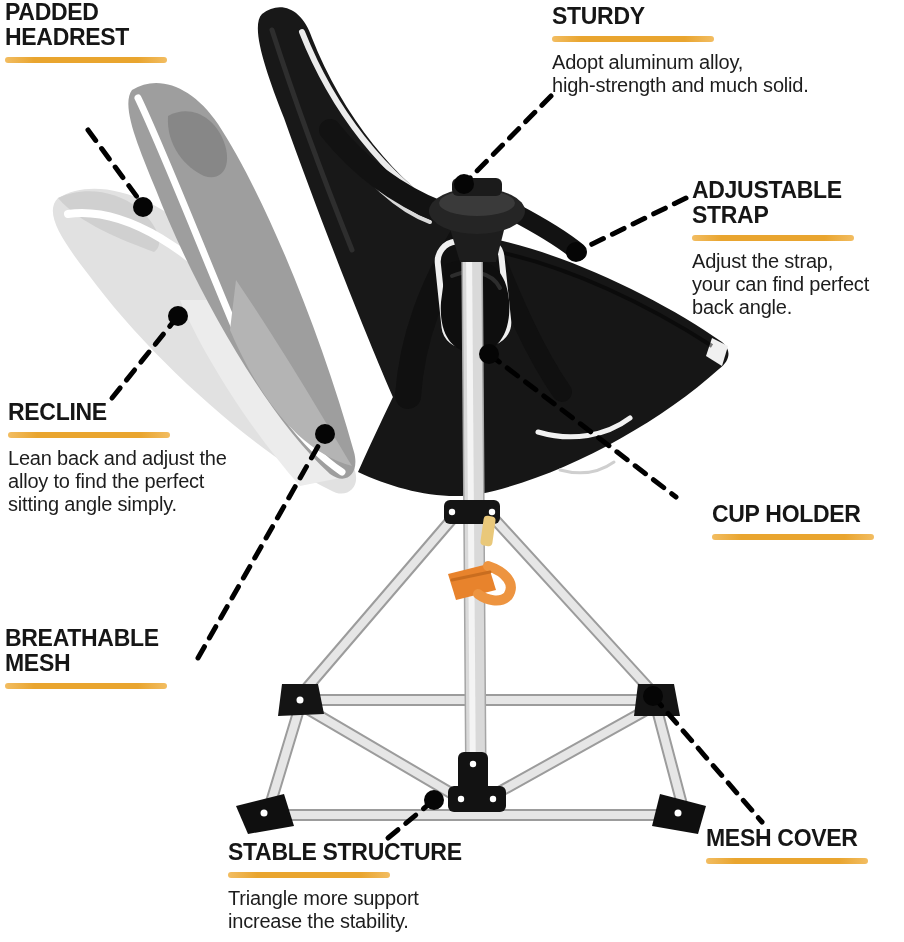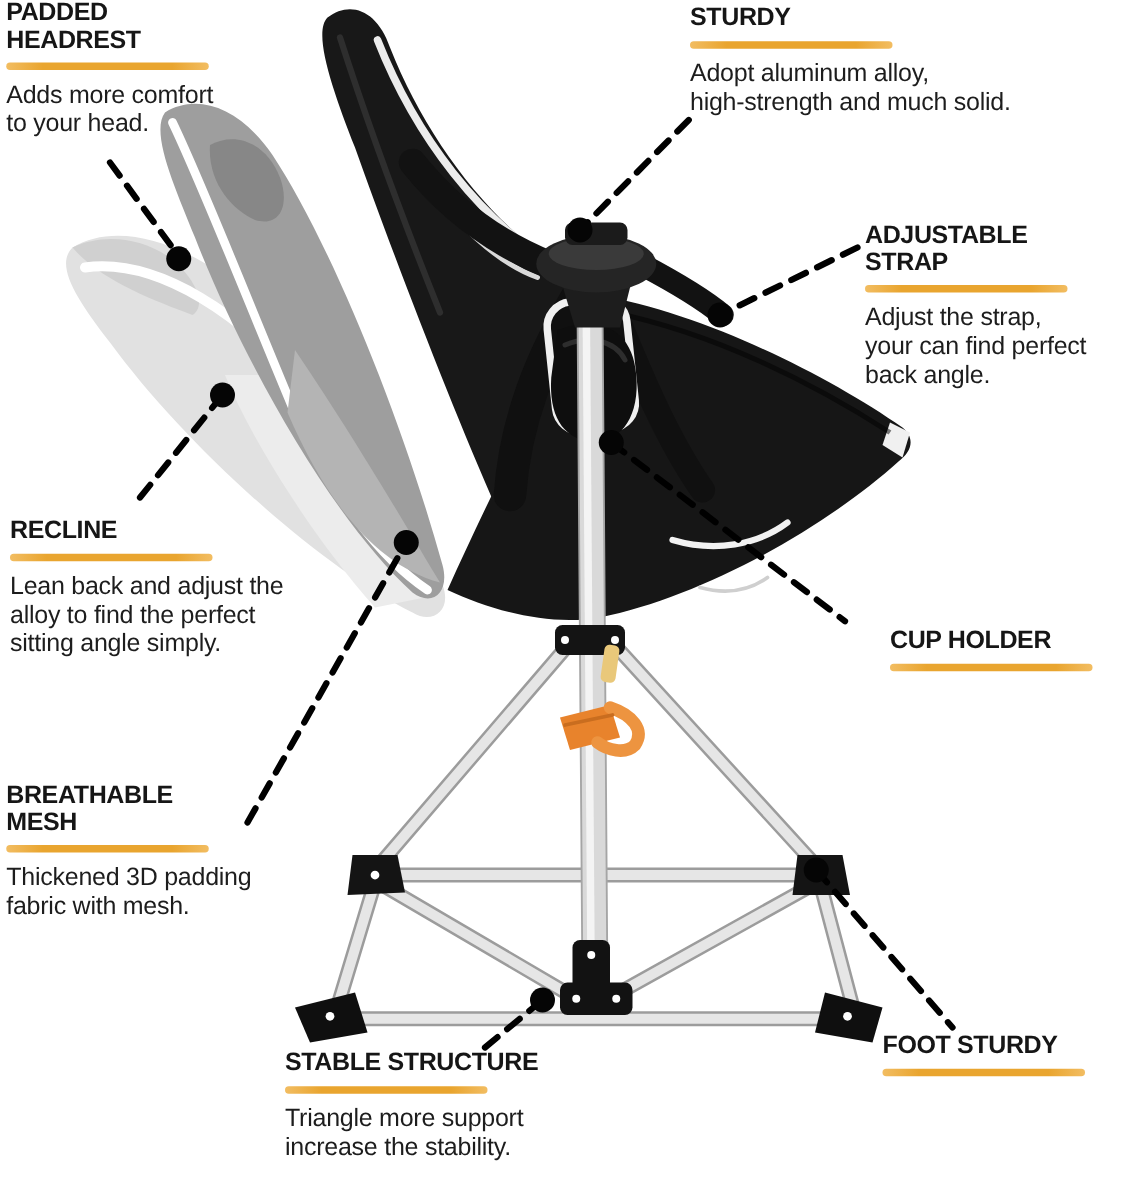--- a/index.html
+++ b/index.html
@@ -7,21 +7,21 @@
   .canvas {
     position:relative;
     width:904px; height:942px;
     background:#ffffff;
     overflow:hidden;
     font-family:"Liberation Sans", sans-serif;
   }
   .art { position:absolute; left:0; top:0; width:904px; height:942px; z-index:1; }
   .callout { position:absolute; z-index:3; }
   .callout h2 {
-    font-size:20px; line-height:1.08; font-weight:700;
+    font-size:23px; line-height:1.08; font-weight:700;
     color:#161616; letter-spacing:-0.3px; white-space:pre-line;
   }
   .underline {
     height:6px; width:162px; border-radius:3px; margin-top:7px;
     background:linear-gradient(90deg,#f2bd62 0%, #e9a52f 18%, #e9a52f 82%, #f2bd62 100%);
   }
   .callout p {
     margin-top:9px; font-size:20px; line-height:1.15; font-weight:500;
     color:#1d1d1d; white-space:pre-line; letter-spacing:-0.2px;
   }
@@ -162,66 +162,62 @@
       <circle cx="325" cy="434" r="10"></circle>
       <circle cx="434" cy="800" r="10"></circle>
       <circle cx="653" cy="696" r="10"></circle>
     </g>
   </svg>
 
   <div class="callout" style="left:5px; top:0px; width:250px;">
     <h2>PADDED
 HEADREST</h2>
     <div class="underline"></div>
-    <p>Adds more comfort
-to your head.</p>
   </div>
 
   <div class="callout" style="left:692px; top:178px; width:212px;">
     <h2>ADJUSTABLE
 STRAP</h2>
     <div class="underline"></div>
     <p>Adjust the strap,
 your can find perfect
 back angle.</p>
   </div>
 
   <div class="callout" style="left:552px; top:4px; width:352px;">
     <h2>STURDY</h2>
     <div class="underline"></div>
     <p>Adopt  aluminum alloy,
 high-strength and much solid.</p>
   </div>
 
-  <div class="callout" style="left:8px; top:400px; width:260px;margin-top:14px;">
+  <div class="callout" style="left:8px; top:400px; width:260px;">
     <h2>RECLINE</h2>
     <div class="underline"></div>
     <p>Lean back and adjust the
 alloy to find the perfect
 sitting angle simply.</p>
   </div>
 
   <div class="callout" style="left:712px; top:502px; width:226px;">
     <h2>CUP HOLDER</h2>
     <div class="underline"></div>
   </div>
 
   <div class="callout" style="left:5px; top:626px; width:230px;">
     <h2>BREATHABLE
 MESH</h2>
     <div class="underline"></div>
-    <p>Thickened 3D padding
-fabric with mesh.</p>
   </div>
 
   <div class="callout" style="left:228px; top:840px; width:290px;">
     <h2>STABLE STRUCTURE</h2>
     <div class="underline"></div>
     <p>Triangle more support
 increase the stability.</p>
   </div>
 
   <div class="callout" style="left:706px; top:826px; width:198px;">
-    <h2>FOOT STURDY</h2>
+    <h2>MESH COVER</h2>
     <div class="underline"></div>
   </div>
 
 </div>
 
 </body></html>

